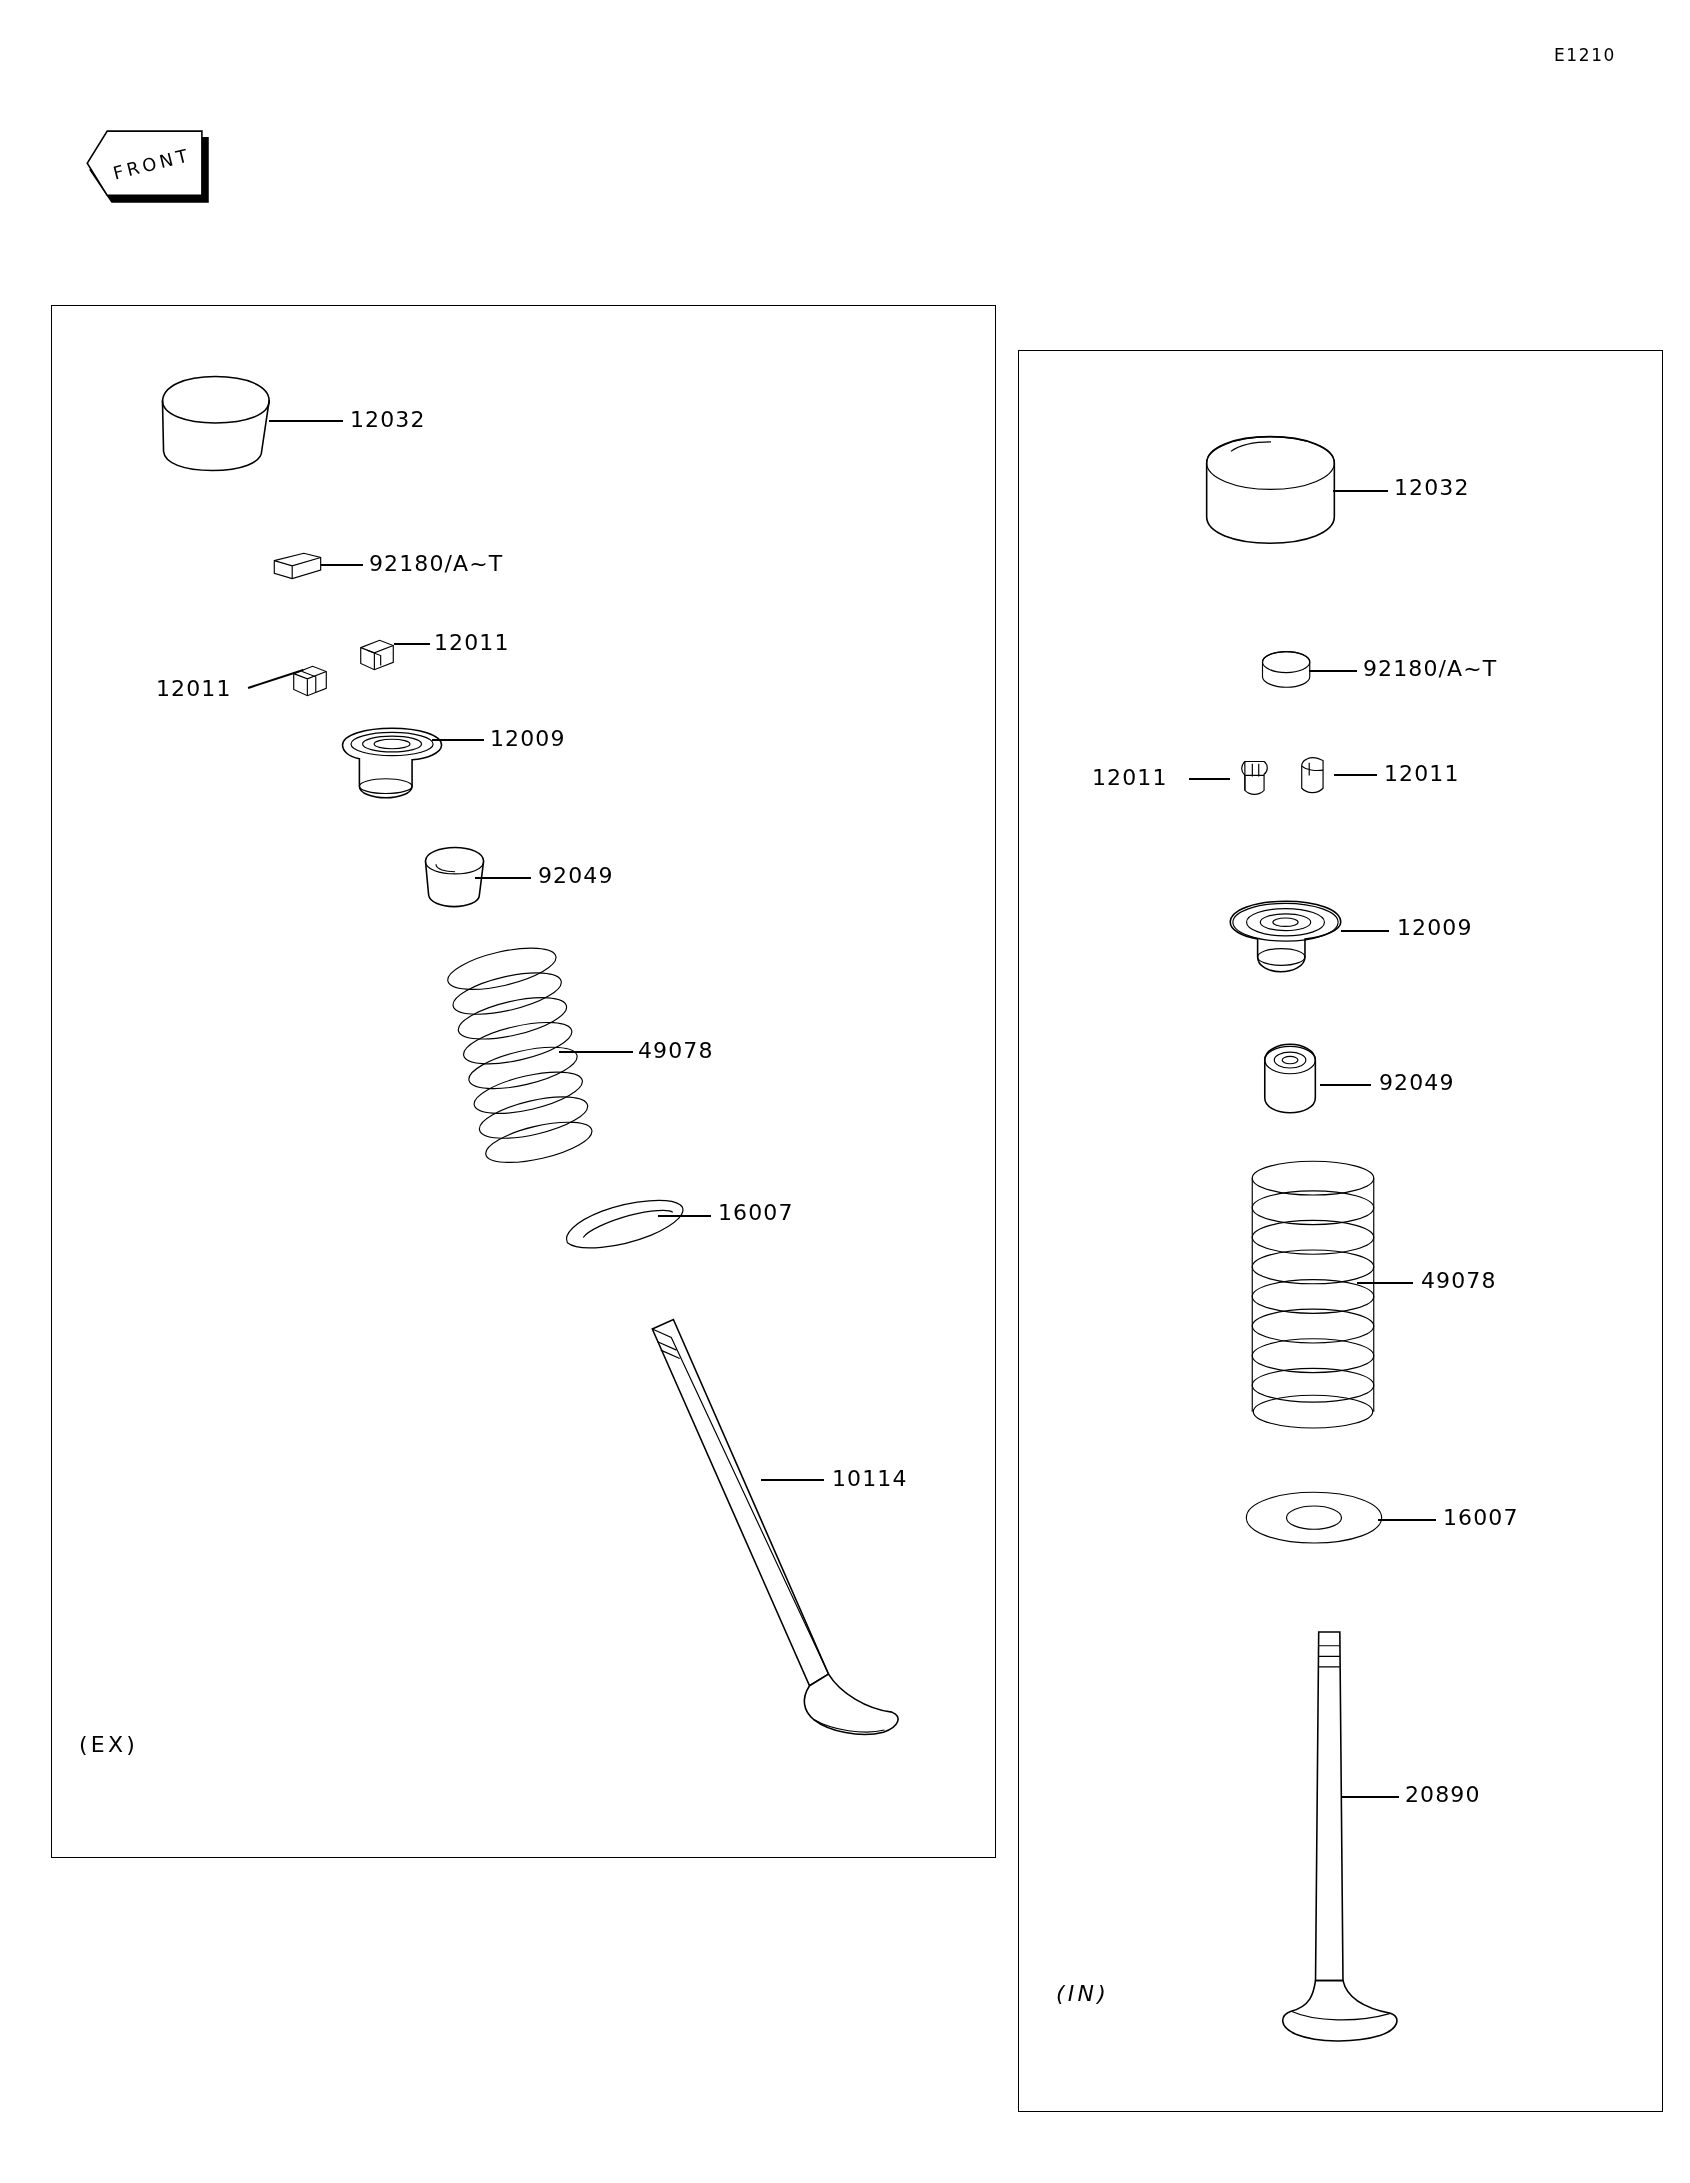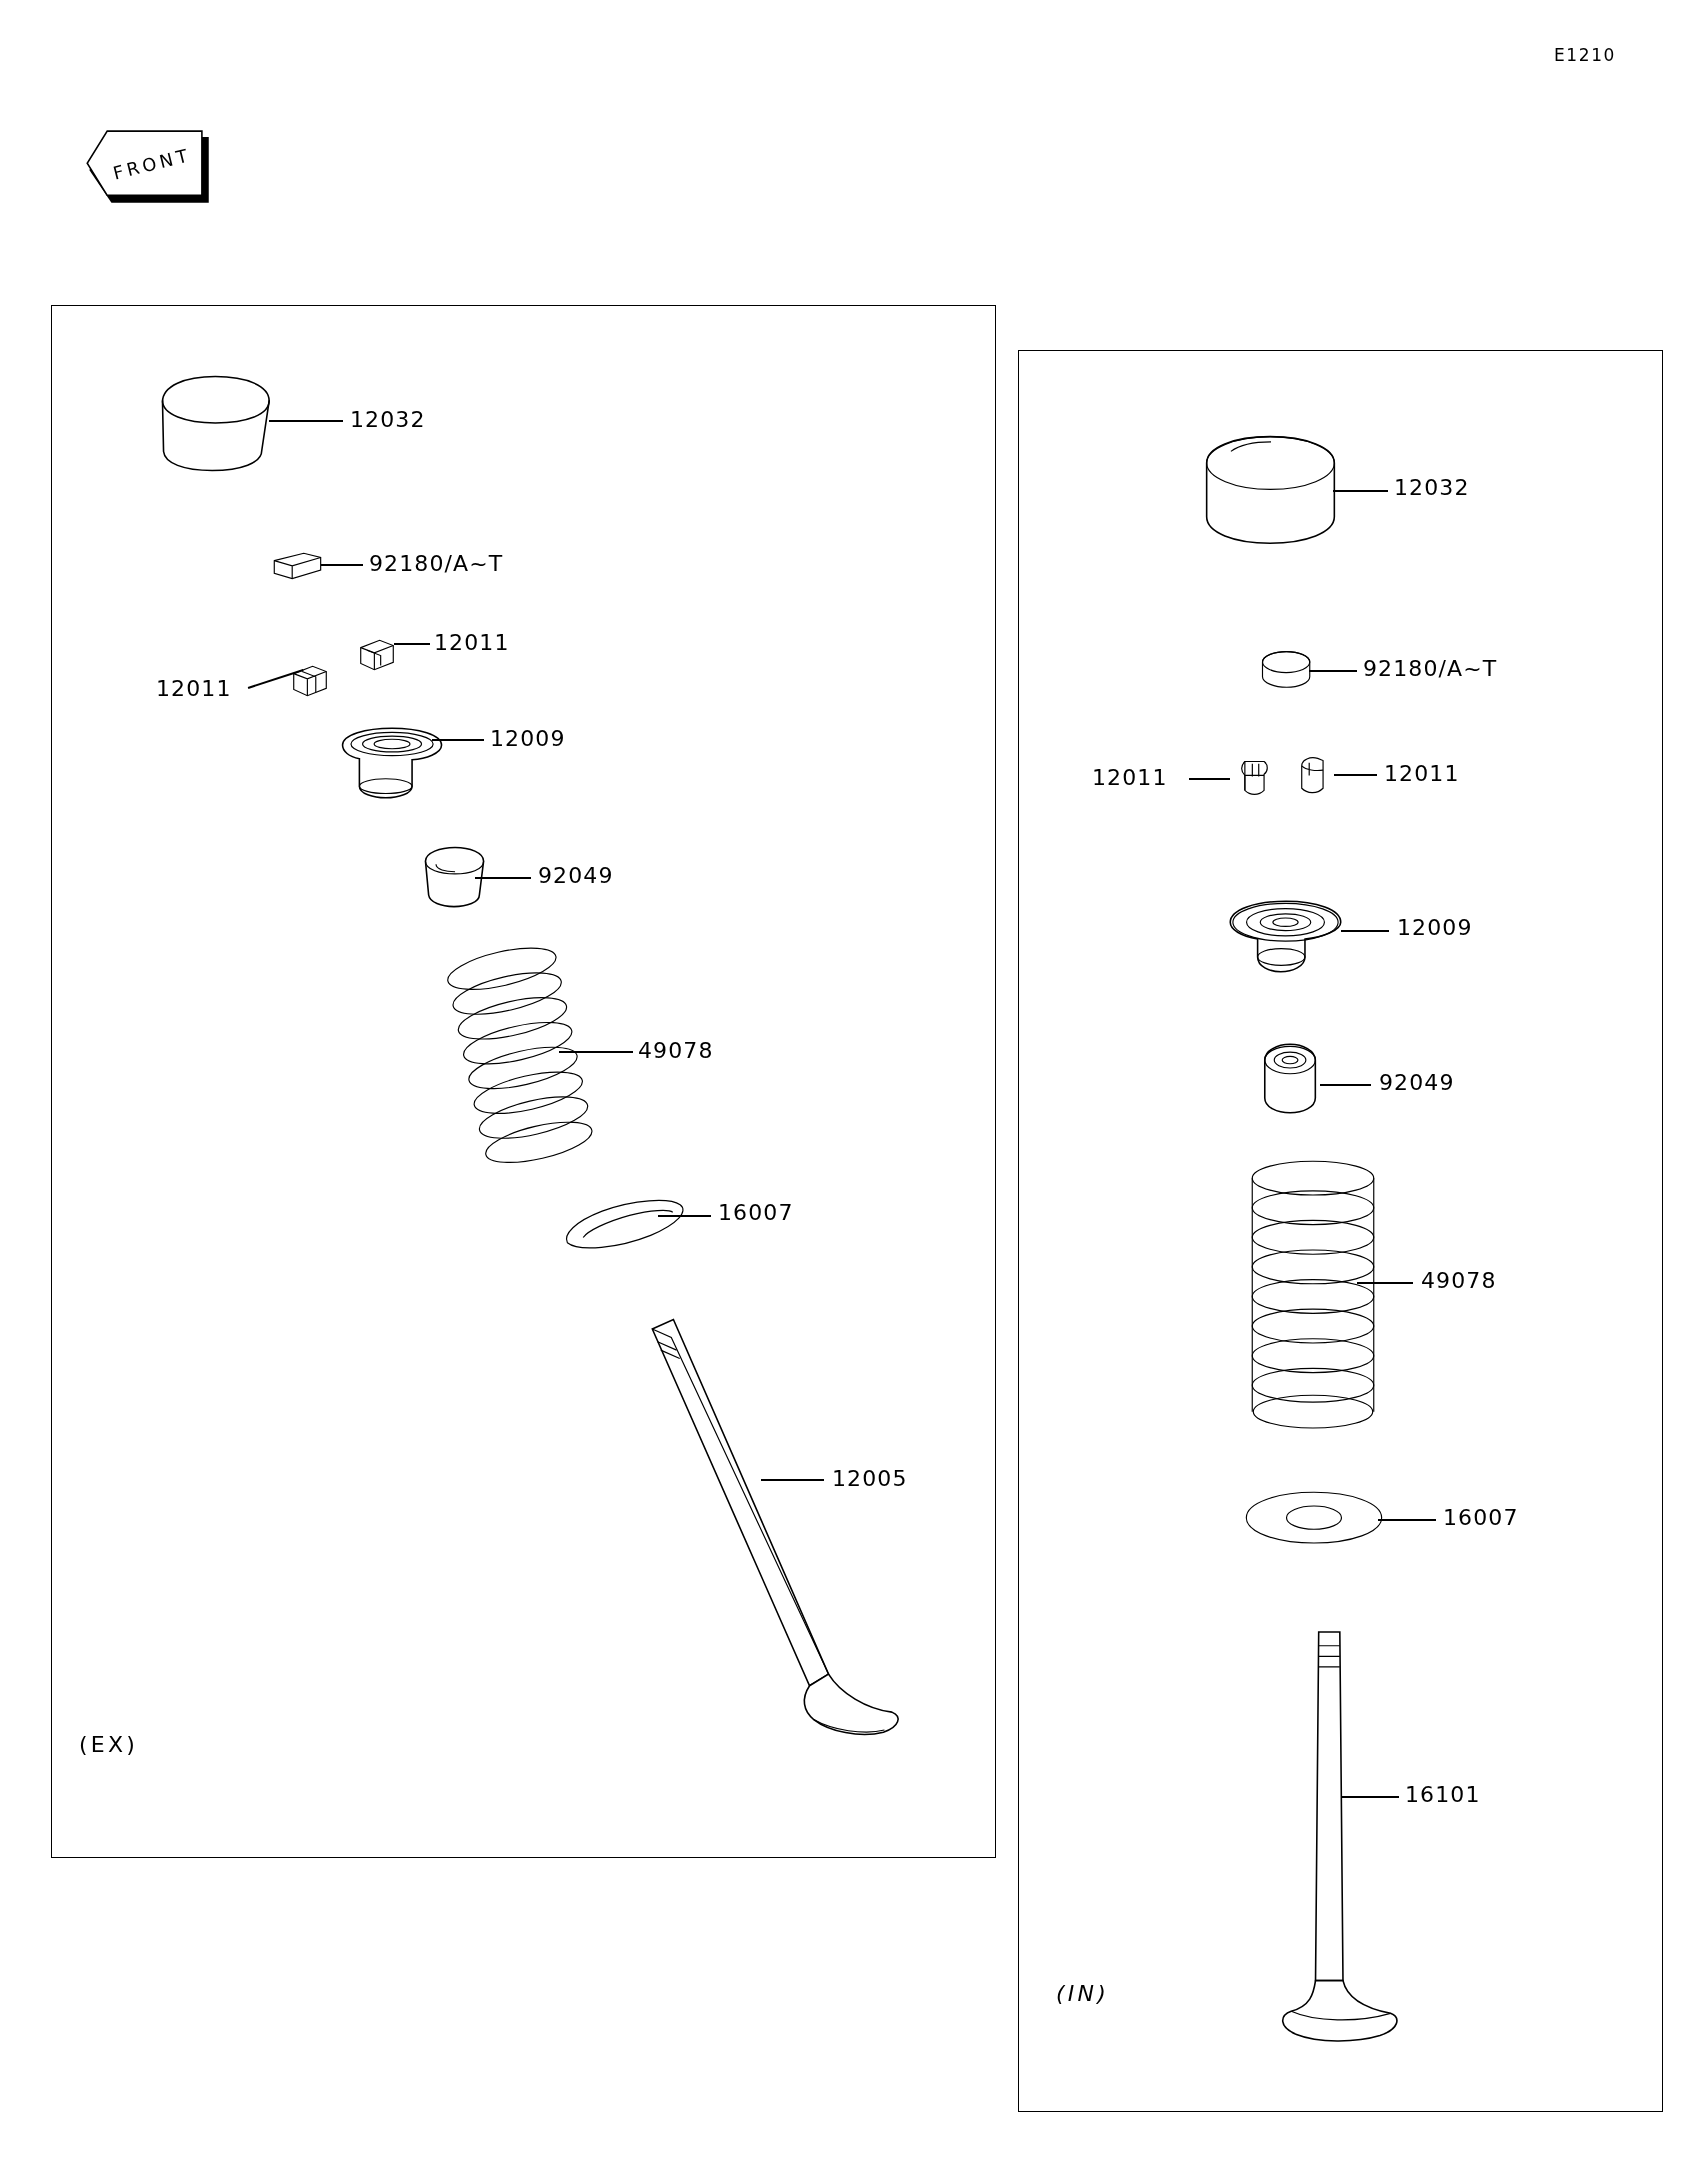--- a/index.html
+++ b/index.html
@@ -208,21 +208,21 @@
 
       <path class="fillw" d="M46 36 L86 18 L380 690 L344 712 Z"></path>
       <path class="ln2" d="M46 36 L82 52 L380 690"></path>
       <path class="ln2" d="M56 60 L92 76 M62 76 L98 92"></path>
 
       <path class="fillw" d="M344 712 L380 690 C402 726 452 756 500 762 C520 770 514 790 484 800 C440 812 380 798 352 776 C332 760 328 736 344 712 Z"></path>
       <path class="ln2" d="M352 776 C386 796 448 806 486 796"></path>
     </svg>
   </div>
   <div class="leader" style="left:761px; top:1479px; width:63px;"></div>
-  <div class="callout" style="left:832px; top:1466px;">12005</div>
+  <div class="callout" style="left:832px; top:1466px;">10114</div>
 
   <div class="panel" id="panel-in"></div>
   <div class="panel-label" id="label-in" style="top:1981px;left:1056px;font-style:italic;">(IN)</div>
 
   <div class="art" style="left:1194px; top:428px;">
     <svg width="153" height="127" viewBox="0 0 290 240">
       <path class="fillw" d="M24 66 C24 36 76 16 144 16 C212 16 266 36 266 66 L266 168 C266 198 212 218 144 218 C76 218 24 198 24 168 Z"></path>
       <ellipse class="ln2" cx="145" cy="66" rx="121" ry="50"></ellipse>
       <path class="ln2" d="M70 44 C86 32 116 26 146 26"></path>
     </svg>
@@ -314,16 +314,16 @@
     <svg width="169" height="444" viewBox="0 0 320 840">
 
       <path class="fillw" d="M96 30 L136 30 L142 690 L90 690 Z"></path>
       <path class="ln2" d="M96 56 L136 56 M96 76 L136 76 M96 96 L136 96"></path>
 
       <path class="fillw" d="M90 690 L142 690 C150 726 192 744 232 752 C252 760 248 782 212 794 C166 808 94 808 54 792 C20 778 22 756 44 748 C80 738 86 716 90 690 Z"></path>
       <path class="ln2" d="M44 748 C88 768 170 770 232 752"></path>
     </svg>
   </div>
   <div class="leader" style="left:1341px; top:1796px; width:58px;"></div>
-  <div class="callout" style="left:1405px; top:1782px;">16101</div>
+  <div class="callout" style="left:1405px; top:1782px;">20890</div>
 
 </div>
 
 
 </body></html>

